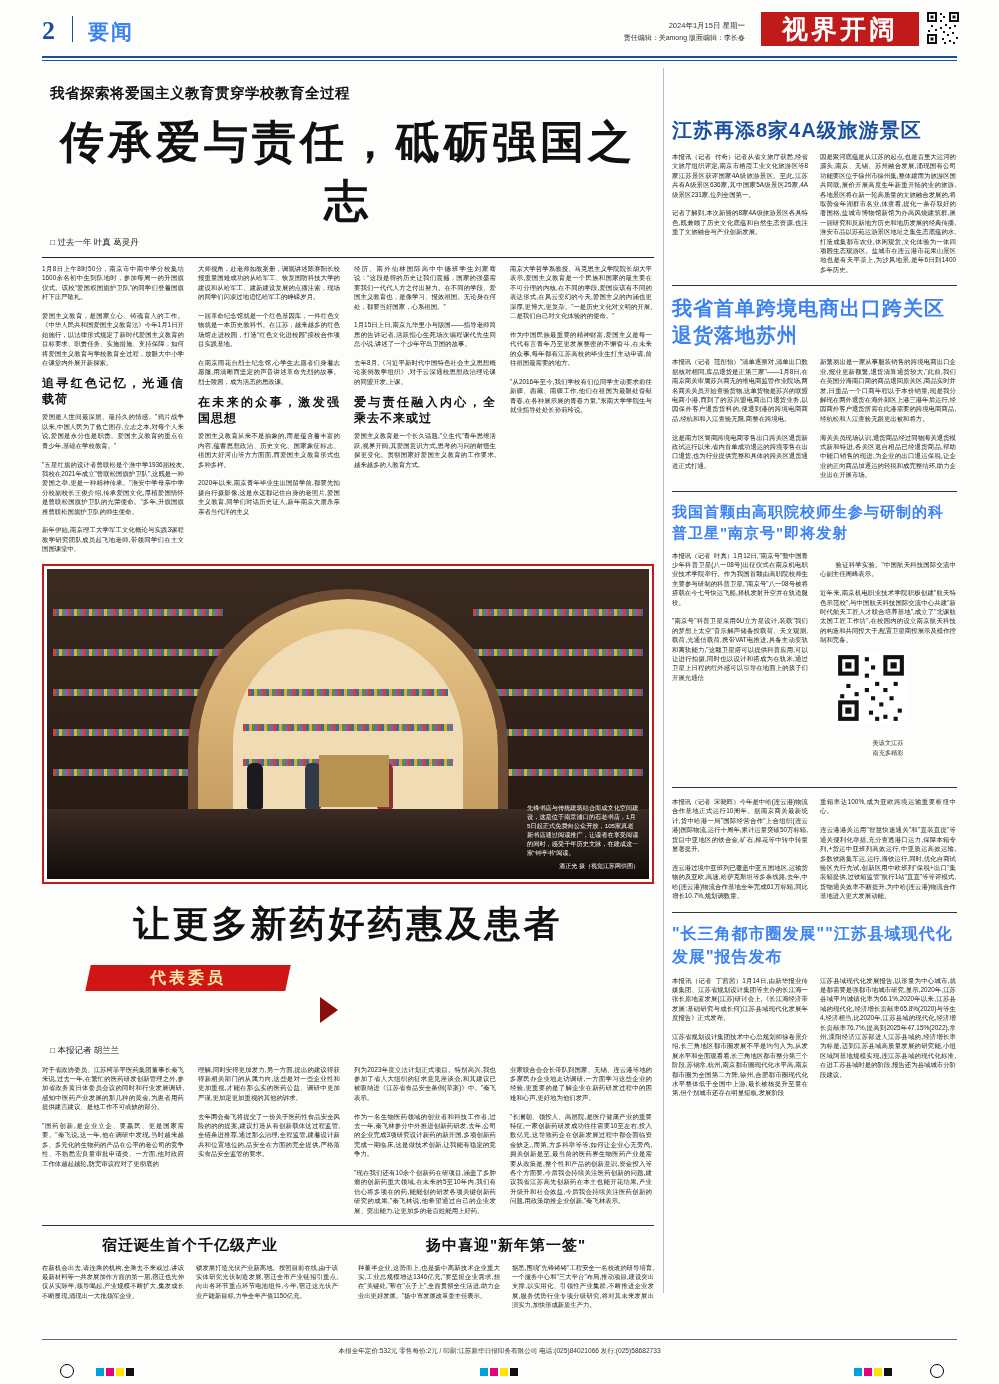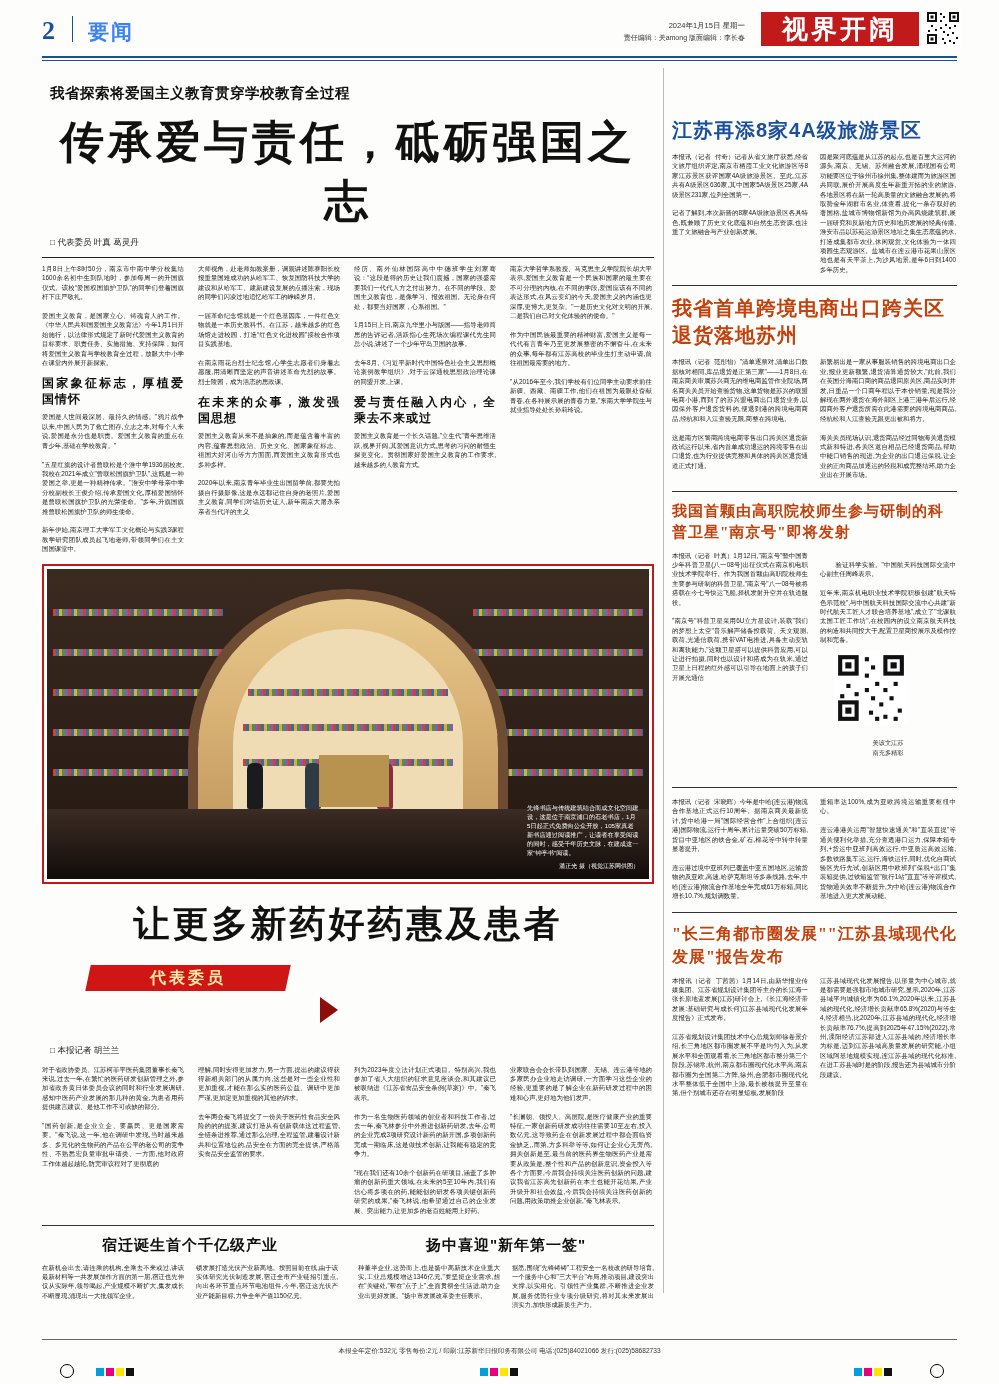--- a/index.html
+++ b/index.html
@@ -65,21 +65,21 @@
   
   .bottom-rule{height:1px;background:#333;margin:10px 0 8px 0;}
   .briefs{display:flex;gap:20px;}
   .brief{width:296px;}
   .brief h3{font-size:15px;text-align:center;font-weight:bold;color:#111;margin:2px 0 8px 0;letter-spacing:1px;}
   .brief .cols{display:flex;gap:12px;}
   .brief .cols div{width:142px;font-size:6.3px;line-height:9.2px;color:#222;text-align:justify;}
 
   
   .rtitle{font-size:20px;font-weight:bold;color:#1a4f9c;letter-spacing:1px;line-height:27px;margin:2px 0 8px 0;}
-  .rtitle.black{color:#c2410c;font-family:Liberation Serif, serif;}
+  .rtitle.black{color:#3b82f6;}
   .rbody{display:flex;gap:12px;}
   .rbody .col{width:136px;font-size:6.4px;line-height:9.4px;color:#222;text-align:justify;}
   .rrule{height:1px;background:#333;margin:11px 0 9px 0;}
   .qrblock{width:74px;height:74px;margin:6px auto 2px auto;}
   .qrcap{font-size:6.2px;text-align:center;color:#333;}
 
   
   .footer{position:absolute;left:0;bottom:28px;width:999px;text-align:center;font-size:6.6px;color:#333;}
   .footrule{position:absolute;left:42px;bottom:44px;width:915px;height:1px;background:#666;}
   .swatches{position:absolute;bottom:8px;display:flex;gap:2px;}
@@ -146,29 +146,29 @@
     <div class="mh-rule"></div>
     <div class="mh-rule2"></div>
   </div>
 
   <div class="vrule"></div>
 
   <div class="leftcol">
 
     <div class="kicker">我省探索将爱国主义教育贯穿学校教育全过程</div>
     <div class="headline">传承爱与责任，砥砺强国之志</div>
-    <div class="byline">□ 代表委员  叶真  葛灵丹</div>
+    <div class="byline">□ 过去一年  叶真  葛灵丹</div>
     <div class="rule-thin"></div>
 
     <div class="art1">
       <div class="col">
         <div style="white-space:pre-wrap">1月8日上午8时50分，南京市中南中学分校集结1600余名初中生到队地时，参加每周一的升国旗仪式。该校“爱国权国旗护卫队”的同学们登着国旗杆下庄严敬礼。
 
 爱国主义教育，是国家立心、铸魂育人的工作。《中华人民共和国爱国主义教育法》今年1月1日开始施行，以法律形式规定了新时代爱国主义教育的目标要求、职责任务、实施措施、支持保障，如何将爱国主义教育与学校教育全过程，放眼大中小学在课堂内外展开新探索。</div>
-        <div class="subhead">国家象征标志，厚植爱国情怀</div>
+        <div class="subhead">追寻红色记忆，光通信载荷</div>
         <div style="white-space:pre-wrap">爱国是人世间最深层、最持久的情感。"鸦片战争以来,中国人民为了救亡图存,立志之本,对每个人来说,爱国是永分也是职责。爱国主义教育的重点在青少年,基础在学校教育。"
 
 "五星红旗的设计者曾联松是个淮中学1936届校友,我校在2021年成立"曾联松国旗护卫队",这既是一种爱国之举,更是一种精神传承。"淮安中学母亲中学分校副校长王俊介绍,传承爱国文化,厚植爱国情怀是曾联松国旗护卫队的光荣使命。"多年,升旗国旗推曾联松国旗护卫队的师生使命。
 
 新年伊始,南京理工大学军工文化概论与实践3课程教学研究团队成员起飞地老师,带领同学们在土文国国课堂中,</div>
       </div>
       <div class="col">
         <div style="white-space:pre-wrap">大师视角，赴老师如教案册，调观讲述陈赛阳长校报重量国难成功的从哈军工、恢复国防科技大学的建设和从哈军工、建新建设复展的点播注索，现场的同学们闪凌过地追忆哈军工的峥嵘岁月。
 
 一届革命纪念馆就是一个红色基因库，一件红色文物就是一本历史教科书。在江苏，越来越多的红色场馆走进校园，打造“红色文化进校园”接校合作项目实践基地。

